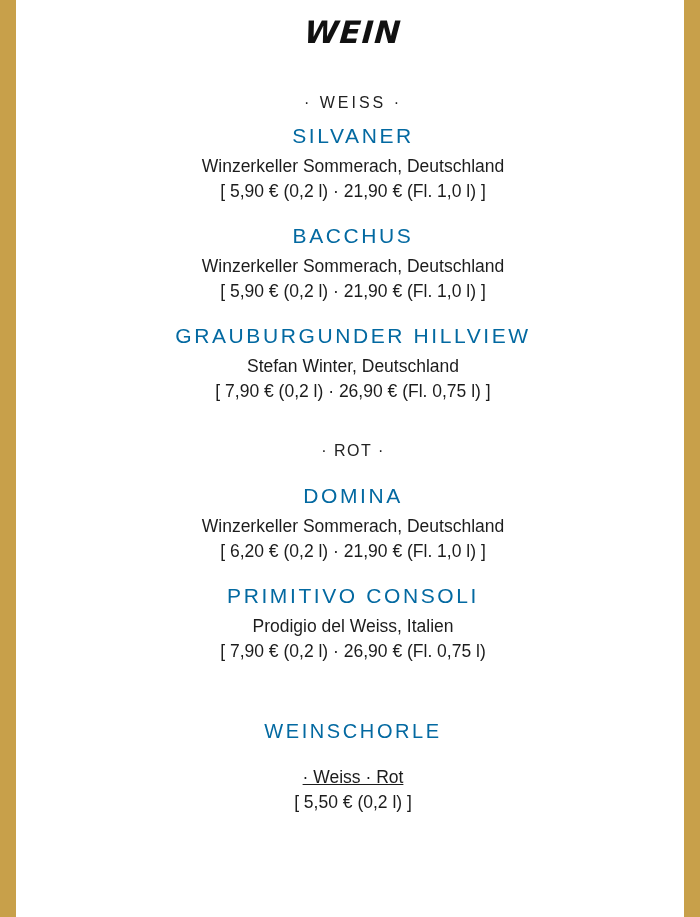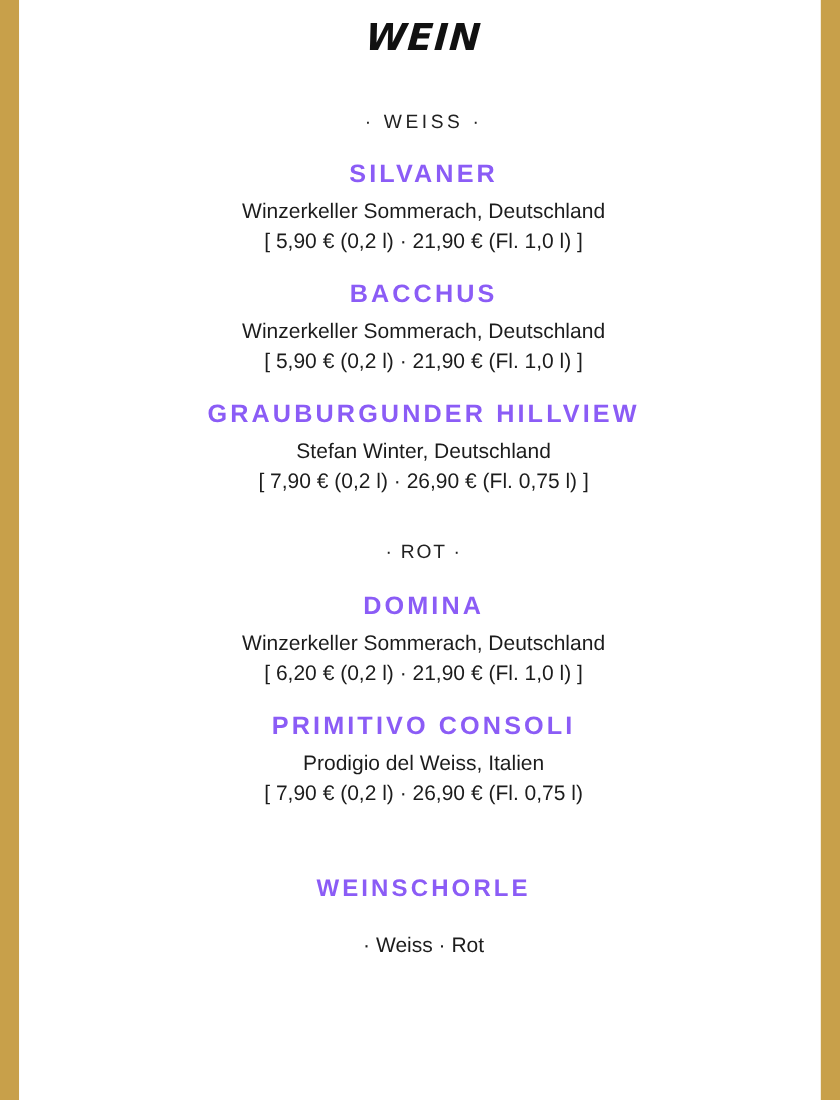--- a/index.html
+++ b/index.html
@@ -57,36 +57,36 @@
     margin-bottom: 0;
     color: #111;
     transform: skewX(-4deg);
   }
 
   .section-label {
     font-size: 16px;
     letter-spacing: 3px;
     color: #222;
     margin-top: 44px;
-    margin-bottom: 22px;
+    margin-bottom: 12px;
     font-weight: normal;
   }
   .section-label.rot {
     letter-spacing: 1.5px;
     margin-top: 40px;
     margin-bottom: 24px;
   }
 
   .item { margin-bottom: 22px; }
 
   .item-name {
-    font-weight: bold;
+    font-weight: normal;
     font-size: 21px;
     letter-spacing: 2.6px;
-    color: #8b5cf6;
+    color: #0369a1;
     margin: 0 0 8px 0;
   }
   .item-producer {
     font-size: 17.5px;
     color: #1c1c1c;
     margin: 0 0 4px 0;
   }
   .item-prices {
     font-size: 17.5px;
     color: #1c1c1c;
@@ -94,21 +94,21 @@
   }
 
   .schorle {
     margin-top: 58px;
   }
   .schorle .item-name {
     font-size: 20px;
     letter-spacing: 2.6px;
     margin-bottom: 24px;
   }
-  .schorle .item-producer { margin-bottom: 4px; }
+  .schorle .item-producer { margin-bottom: 4px; text-decoration: underline; }
 </style>
 </head>
 <body>
 
 <div class="page">
 
   <div class="band band-left"></div>
   <div class="band-left-inner"></div>
   <div class="band band-right"></div>
 
@@ -146,16 +146,17 @@
 
     <div class="item">
       <div class="item-name">PRIMITIVO CONSOLI</div>
       <div class="item-producer">Prodigio del Weiss, Italien</div>
       <div class="item-prices">[ 7,90 € (0,2 l) · 26,90 € (Fl. 0,75 l)</div>
     </div>
 
     <div class="item schorle">
       <div class="item-name">WEINSCHORLE</div>
       <div class="item-producer">· Weiss · Rot</div>
+      <div class="item-prices">[ 5,50 € (0,2 l) ]</div>
     </div>
 
   </div>
 </div>
 
 </body></html>

